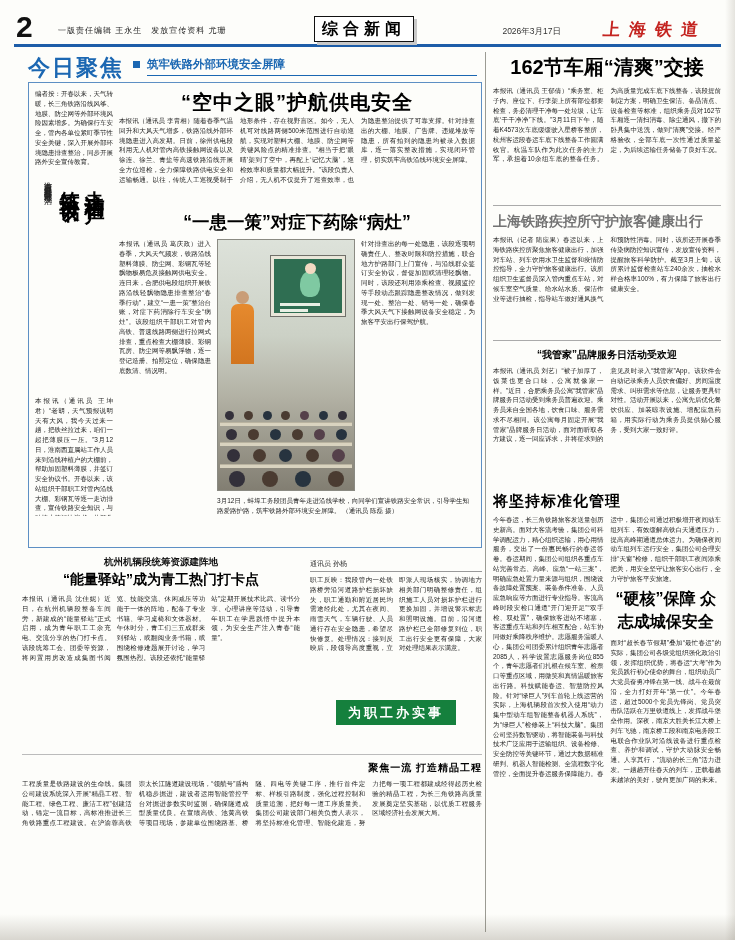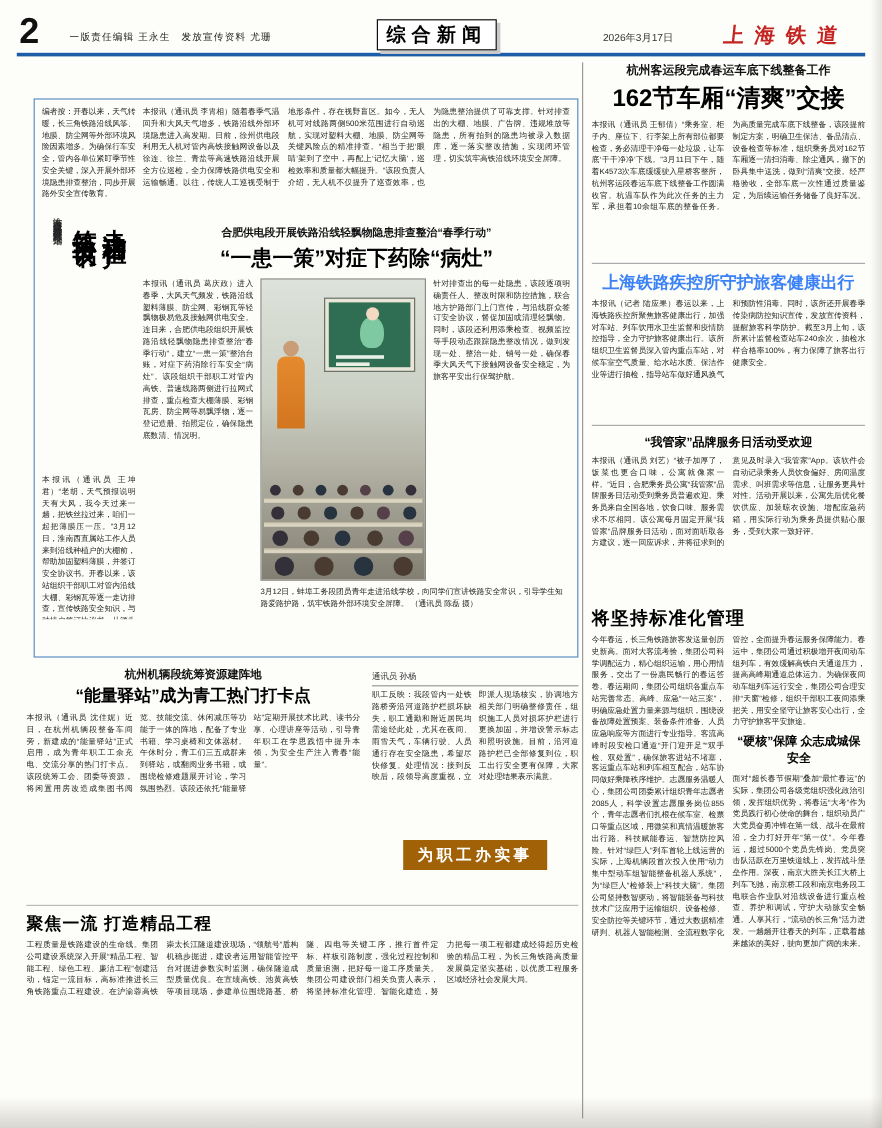--- a/index.html
+++ b/index.html
@@ -80,76 +80,81 @@
   
   .bl { position:absolute; left:20px; top:556px; width:462px; height:376px; }
   .artA { position:absolute; left:2px; top:0; width:278px; }
   .artA .k { font-size:9.5px; font-weight:bold; text-align:center; color:#111;}
   .artA .h { font-size:14px; font-weight:bold; text-align:center; margin:2px 0 5px; color:#000;}
   .artA .b { column-count:3; column-gap:6px; font-size:6.5px; line-height:1.5; text-align:justify; color:#222; height:148px; overflow:hidden;}
   .artB { position:absolute; left:290px; top:0; width:172px; }
   .artB .h { font-size:18.5px; font-weight:bold; text-align:center; color:#000; letter-spacing:1px;}
   .artB .byline { font-size:7px; color:#333; border-bottom:1px solid #999; padding:3px 0 2px; margin-bottom:3px;}
   .artB .b { column-count:2; column-gap:6px; font-size:6.5px; line-height:1.5; text-align:justify; color:#222; height:118px; overflow:hidden;}
-  .banner { margin:7px auto 0; width:120px; height:25px; background:#a16207; color:#fff; font-size:13px;
+  .banner { margin:7px auto 0; width:120px; height:25px; background:#15803d; color:#fff; font-size:13px;
        font-weight:bold; letter-spacing:3px; display:flex; align-items:center; justify-content:center;}
   .artC { position:absolute; left:2px; top:198px; width:460px; border-top:1px solid #bbb; padding-top:6px;}
-  .artC .h { font-size:14px; font-weight:bold; color:#000; margin-bottom:4px; letter-spacing:1px;}
+  .artC .h { font-size:10px; font-weight:bold; color:#000; margin-bottom:4px; letter-spacing:1px;text-align:right;}
   .artC .b { column-count:4; column-gap:7px; font-size:6.5px; line-height:1.5; text-align:justify; color:#222; height:150px; overflow:hidden;}
 
   
   .v-divider { position:absolute; left:485px; top:52px; height:880px; width:1px; background:#9b9b93; }
   .rc { position:absolute; left:493px; top:52px; width:228px; height:884px; overflow:hidden;}
   .rc .k1 { font-size:10px; font-weight:bold; text-align:center; color:#111;}
   .rc .h1 { font-size:20px; font-weight:bold; text-align:center; margin:2px 0 5px; color:#000;}
   .rc .b1 { column-count:2; column-gap:7px; font-size:6.5px; line-height:1.5; text-align:justify; color:#222; height:112px; overflow:hidden;}
   .rc .div { border-top:1px solid #aaa; margin:7px 0; }
-  .rc .h2 { font-size:14px; font-weight:bold; text-align:center; color:#3b82f6; margin-bottom:4px;}
+  .rc .h2 { font-size:14px; font-weight:bold; color:#737373; margin-bottom:4px;}
   .rc .b2 { column-count:2; column-gap:7px; font-size:6.5px; line-height:1.5; text-align:justify; color:#222; height:98px; overflow:hidden;}
   .rc .h3 { font-size:10px; font-weight:bold; text-align:center; color:#000; margin-bottom:4px;}
   .rc .b3 { column-count:2; column-gap:7px; font-size:6.5px; line-height:1.5; text-align:justify; color:#222; height:120px; overflow:hidden;}
   .rc .h4 { font-size:15px; font-weight:bold; color:#000; margin:6px 0 4px; letter-spacing:1px;}
   .rc .b4 { column-count:2; column-gap:7px; font-size:6.5px; line-height:1.5; text-align:justify; color:#222; height:360px; overflow:hidden;}
   .rc .b4 p { margin-bottom:3px; }
-  .rc .crosshead { font-size:10px; font-weight:bold; text-align:center; margin:5px 0; color:#000; line-height:1.4;}
+  .rc .crosshead { font-size:16px; font-weight:bold; text-align:center; margin:5px 0; color:#000; line-height:1.4;}
 </style>
 </head>
 <body>
 
 <div class="page">
 
   <div class="hdr">
     <div class="pageno">2</div>
     <div class="editors">一版责任编辑 王永生　发放宣传资料 尤珊</div>
     <div class="section-box">
       <span>综合新闻</span>
     </div>
     <div class="dateline">2026年3月17日</div>
     <div class="masthead">上海铁道</div>
   </div>
   <div class="blue-rule"></div>
 
+  <div class="focus-bar">
+    <div class="t">今日聚焦</div>
+    <div class="sq"></div>
+    <div class="k">筑牢铁路外部环境安全屏障</div>
+  </div>
 
   <div class="focus-box">
     <div class="fb-left">
       <div class="ed-note">编者按：开春以来，天气转暖，长三角铁路沿线风筝、地膜、防尘网等外部环境风险因素增多。为确保行车安全，管内各单位紧盯季节性安全关键，深入开展外部环境隐患排查整治，同步开展路外安全宣传教育。</div>
       <div class="vert-block">
         <div class="vert-kicker">淮南西直属站开展春季外部环境整治</div>
         <div class="vert-headline">
           <span>走访种植户</span>
           <span>签订协议书</span>
         </div>
       </div>
       <div class="vert-body">本报讯（通讯员 王坤君）“老胡，天气预报说明天有大风，我今天过来一趟，把铁丝拉过来，咱们一起把薄膜压一压。”3月12日，淮南西直属站工作人员来到沿线种植户的大棚前，帮助加固塑料薄膜，并签订安全协议书。开春以来，该站组织干部职工对管内沿线大棚、彩钢瓦等逐一走访排查，宣传铁路安全知识，与种植户签订协议书，从源头上消除轻飘物上线隐患，确保春季行车安全。</div>
     </div>
 
     <div class="fb-right">
+      <div class="h-sky">“空中之眼”护航供电安全</div>
       <div class="body-sky">本报讯（通讯员 李胄相）随着春季气温回升和大风天气增多，铁路沿线外部环境隐患进入高发期。日前，徐州供电段利用无人机对管内高铁接触网设备以及徐连、徐兰、青盐等高速铁路沿线开展全方位巡检，全力保障铁路供电安全和运输畅通。以往，传统人工巡视受制于地形条件，存在视野盲区。如今，无人机可对线路两侧500米范围进行自动巡航，实现对塑料大棚、地膜、防尘网等关键风险点的精准排查。“相当于把‘眼睛’架到了空中，再配上‘记忆大脑’，巡检效率和质量都大幅提升。”该段负责人介绍，无人机不仅提升了巡查效率，也为隐患整治提供了可靠支撑。针对排查出的大棚、地膜、广告牌、违规堆放等隐患，所有拍到的隐患均被录入数据库，逐一落实整改措施，实现闭环管理，切实筑牢高铁沿线环境安全屏障。</div>
 
-      <div class="k-hefei">合肥供电段开展铁路沿线轻飘物隐患排查整治“春季行动”</div>
       <div class="h-hefei">“一患一策”对症下药除“病灶”</div>
       <div class="hefei-row">
         <div class="hefei-colL">本报讯（通讯员 葛庆政）进入春季，大风天气频发，铁路沿线塑料薄膜、防尘网、彩钢瓦等轻飘物极易危及接触网供电安全。连日来，合肥供电段组织开展铁路沿线轻飘物隐患排查整治“春季行动”，建立“一患一策”整治台账，对症下药消除行车安全“病灶”。该段组织干部职工对管内高铁、普速线路两侧进行拉网式排查，重点检查大棚薄膜、彩钢瓦房、防尘网等易飘浮物，逐一登记造册、拍照定位，确保隐患底数清、情况明。</div>
         <div class="photo">
           <div class="screen">
             <div class="scr-fig"></div>
             <div class="scr-bar1"></div>
             <div class="scr-bar2"></div>
           </div>
           <div class="person"></div>
@@ -207,21 +212,20 @@
       <div class="banner">为职工办实事</div>
     </div>
     <div class="artC">
       <div class="h">聚焦一流 打造精品工程</div>
       <div class="b">工程质量是铁路建设的生命线。集团公司建设系统深入开展“精品工程、智能工程、绿色工程、廉洁工程”创建活动，锚定一流目标，高标准推进长三角铁路重点工程建设。在沪渝蓉高铁崇太长江隧道建设现场，“领航号”盾构机稳步掘进，建设者运用智能管控平台对掘进参数实时监测，确保隧道成型质量优良。在宣绩高铁、池黄高铁等项目现场，参建单位围绕路基、桥隧、四电等关键工序，推行首件定标、样板引路制度，强化过程控制和质量追溯，把好每一道工序质量关。集团公司建设部门相关负责人表示，将坚持标准化管理、智能化建造，努力把每一项工程都建成经得起历史检验的精品工程，为长三角铁路高质量发展奠定坚实基础，以优质工程服务区域经济社会发展大局。</div>
     </div>
   </div>
 
   <div class="v-divider"></div>
   <div class="rc">
-    <div class="k1">杭州客运段完成春运车底下线整备工作</div>
     <div class="h1">162节车厢“清爽”交接</div>
     <div class="b1">本报讯（通讯员 王郁倩）“乘务室、柜子内、座位下、行李架上所有部位都要检查，务必清理干净每一处垃圾，让车底‘干干净净’下线。”3月11日下午，随着K4573次车底缓缓驶入星桥客整所，杭州客运段春运车底下线整备工作圆满收官。杭温车队作为此次任务的主力军，承担着10余组车底的整备任务。为高质量完成车底下线整备，该段提前制定方案，明确卫生保洁、备品清点、设备检查等标准，组织乘务员对162节车厢逐一清扫消毒、除尘通风，撤下的卧具集中送洗，做到“清爽”交接。经严格验收，全部车底一次性通过质量鉴定，为后续运输任务储备了良好车况。</div>
 
     <div class="div"></div>
     <div class="h2">上海铁路疾控所守护旅客健康出行</div>
     <div class="b2">本报讯（记者 陆应果）春运以来，上海铁路疾控所聚焦旅客健康出行，加强对车站、列车饮用水卫生监督和疫情防控指导，全力守护旅客健康出行。该所组织卫生监督员深入管内重点车站，对候车室空气质量、给水站水质、保洁作业等进行抽检，指导站车做好通风换气和预防性消毒。同时，该所还开展春季传染病防控知识宣传，发放宣传资料，提醒旅客科学防护。截至3月上旬，该所累计监督检查站车240余次，抽检水样合格率100%，有力保障了旅客出行健康安全。</div>
 
     <div class="div"></div>
     <div class="h3">“我管家”品牌服务日活动受欢迎</div>
     <div class="b3">本报讯（通讯员 刘艺）“被子加厚了，饭菜也更合口味，公寓就像家一样。”近日，合肥乘务员公寓“我管家”品牌服务日活动受到乘务员普遍欢迎。乘务员来自全国各地，饮食口味、服务需求不尽相同。该公寓每月固定开展“我管家”品牌服务日活动，面对面听取各方建议，逐一回应诉求，并将征求到的意见及时录入“我管家”App。该软件会自动记录乘务人员饮食偏好、房间温度需求、叫班需求等信息，让服务更具针对性。活动开展以来，公寓先后优化餐饮供应、加装晾衣设施、增配应急药箱，用实际行动为乘务员提供贴心服务，受到大家一致好评。</div>

